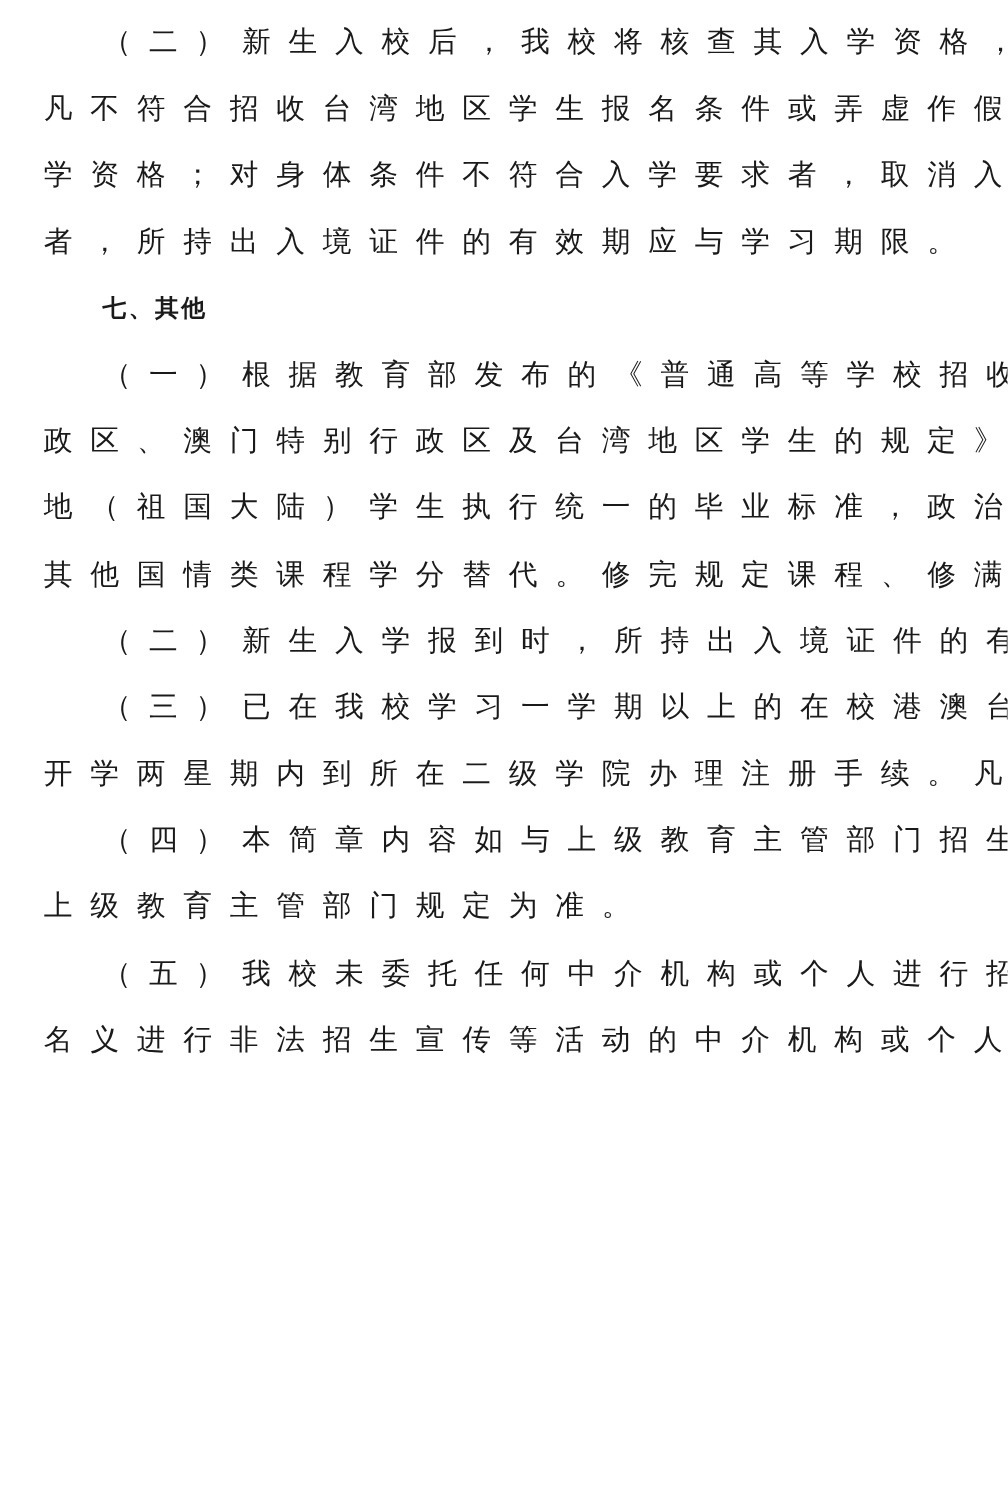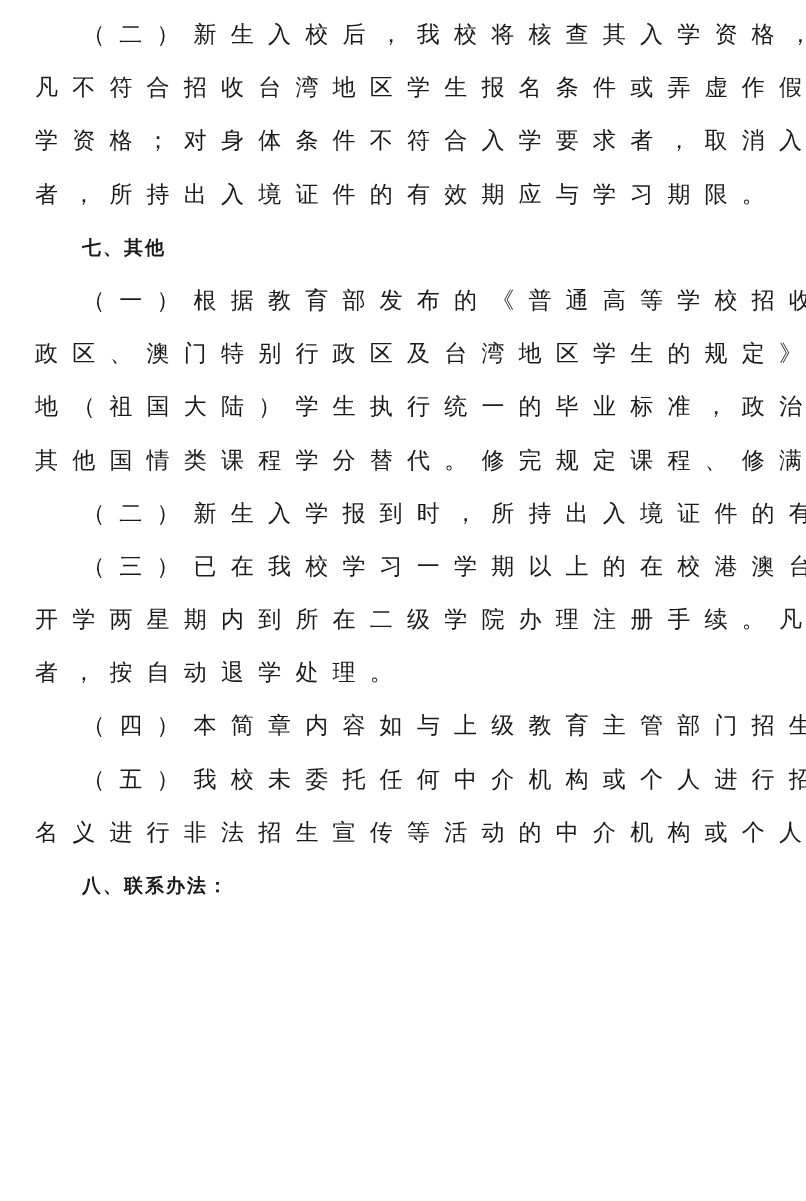--- a/index.html
+++ b/index.html
@@ -34,27 +34,26 @@
     <div class="line">其他国情类课程学分替代。修完规定课程、修满学分即准予毕业。符</div>
   </div>
 
   <div>
     <div class="line indent">（二）新生入学报到时，所持出入境证件的有效期应与学习期限</div>
   </div>
 
   <div>
     <div class="line indent">（三）已在我校学习一学期以上的在校港澳台学生，应于每学期</div>
     <div class="line">开学两星期内到所在二级学院办理注册手续。凡无故逾期两周不注册</div>
-    <div class="line">者，按自动退学处理。</div>
   </div>
 
   <div>
     <div class="line indent">（四）本简章内容如与上级教育主管部门招生规定不一致时，以</div>
+    <div class="line">上级教育主管部门规定为准。</div>
   </div>
 
   <div>
     <div class="line indent">（五）我校未委托任何中介机构或个人进行招生工作。对以我校</div>
     <div class="line">名义进行非法招生宣传等活动的中介机构或个人，我校保留依法追究</div>
   </div>
 
-  <div class="line indent heading">八、联系办法：</div>
 
 </div>
 
 </body></html>

